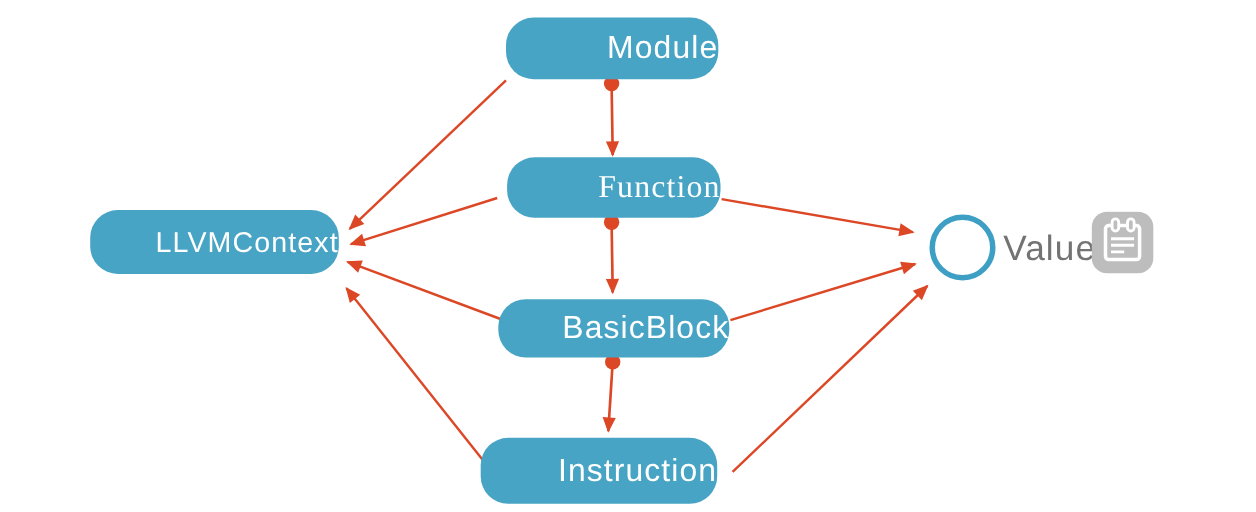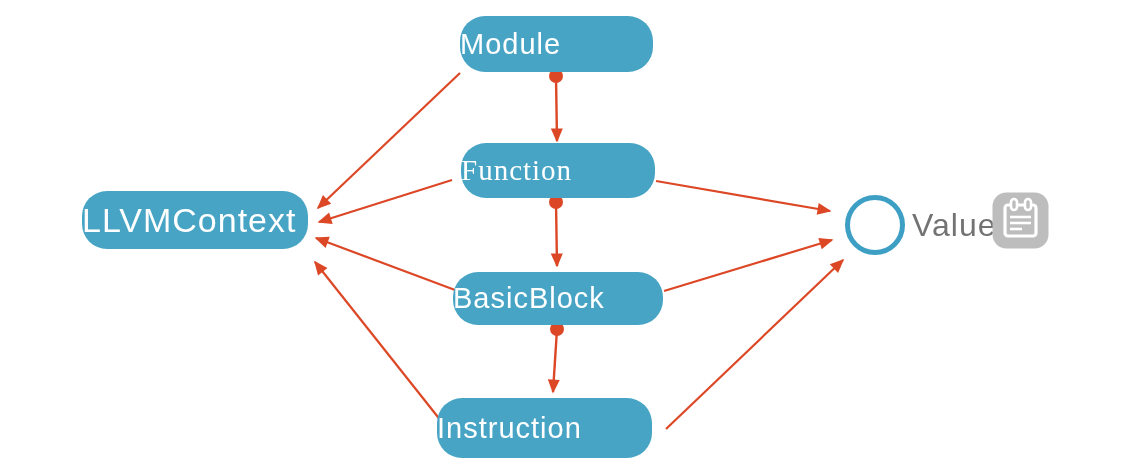--- a/index.html
+++ b/index.html
@@ -20,30 +20,30 @@
     left: 0; top: 0;
     width: 1142px;
     height: 465px;
   }
   .node-box {
     position: absolute;
     background: #47a4c5;
     border-radius: 25px;
     display: flex;
     align-items: center;
-    justify-content: flex-start;
+    justify-content: flex-end;
     color: #ffffff;
     font-size: 29px;
     letter-spacing: 1px;
     font-weight: 400;
     white-space: nowrap;
   }
   .node-module      { left: 460px; top: 16px;  width: 193px; height: 56px; }
   .node-function    { left: 461px; top: 143px; width: 194px; height: 55px; font-family: Liberation Serif, serif; }
-  .node-llvmcontext { left: 82px;  top: 191px; width: 226px; height: 58px; font-size: 34px; }
+  .node-llvmcontext { left: 82px;  top: 191px; width: 226px; height: 58px; font-size: 26px; }
   .node-basicblock  { left: 453px; top: 272px; width: 210px; height: 53px; }
   .node-instruction { left: 437px; top: 398px; width: 215px; height: 60px; }
   .value-circle {
     position: absolute;
     left: 845px; top: 195px;
     width: 60px; height: 60px;
     box-sizing: border-box;
     border: 5px solid #3e9fc4;
     border-radius: 50%;
     background: #ffffff;

